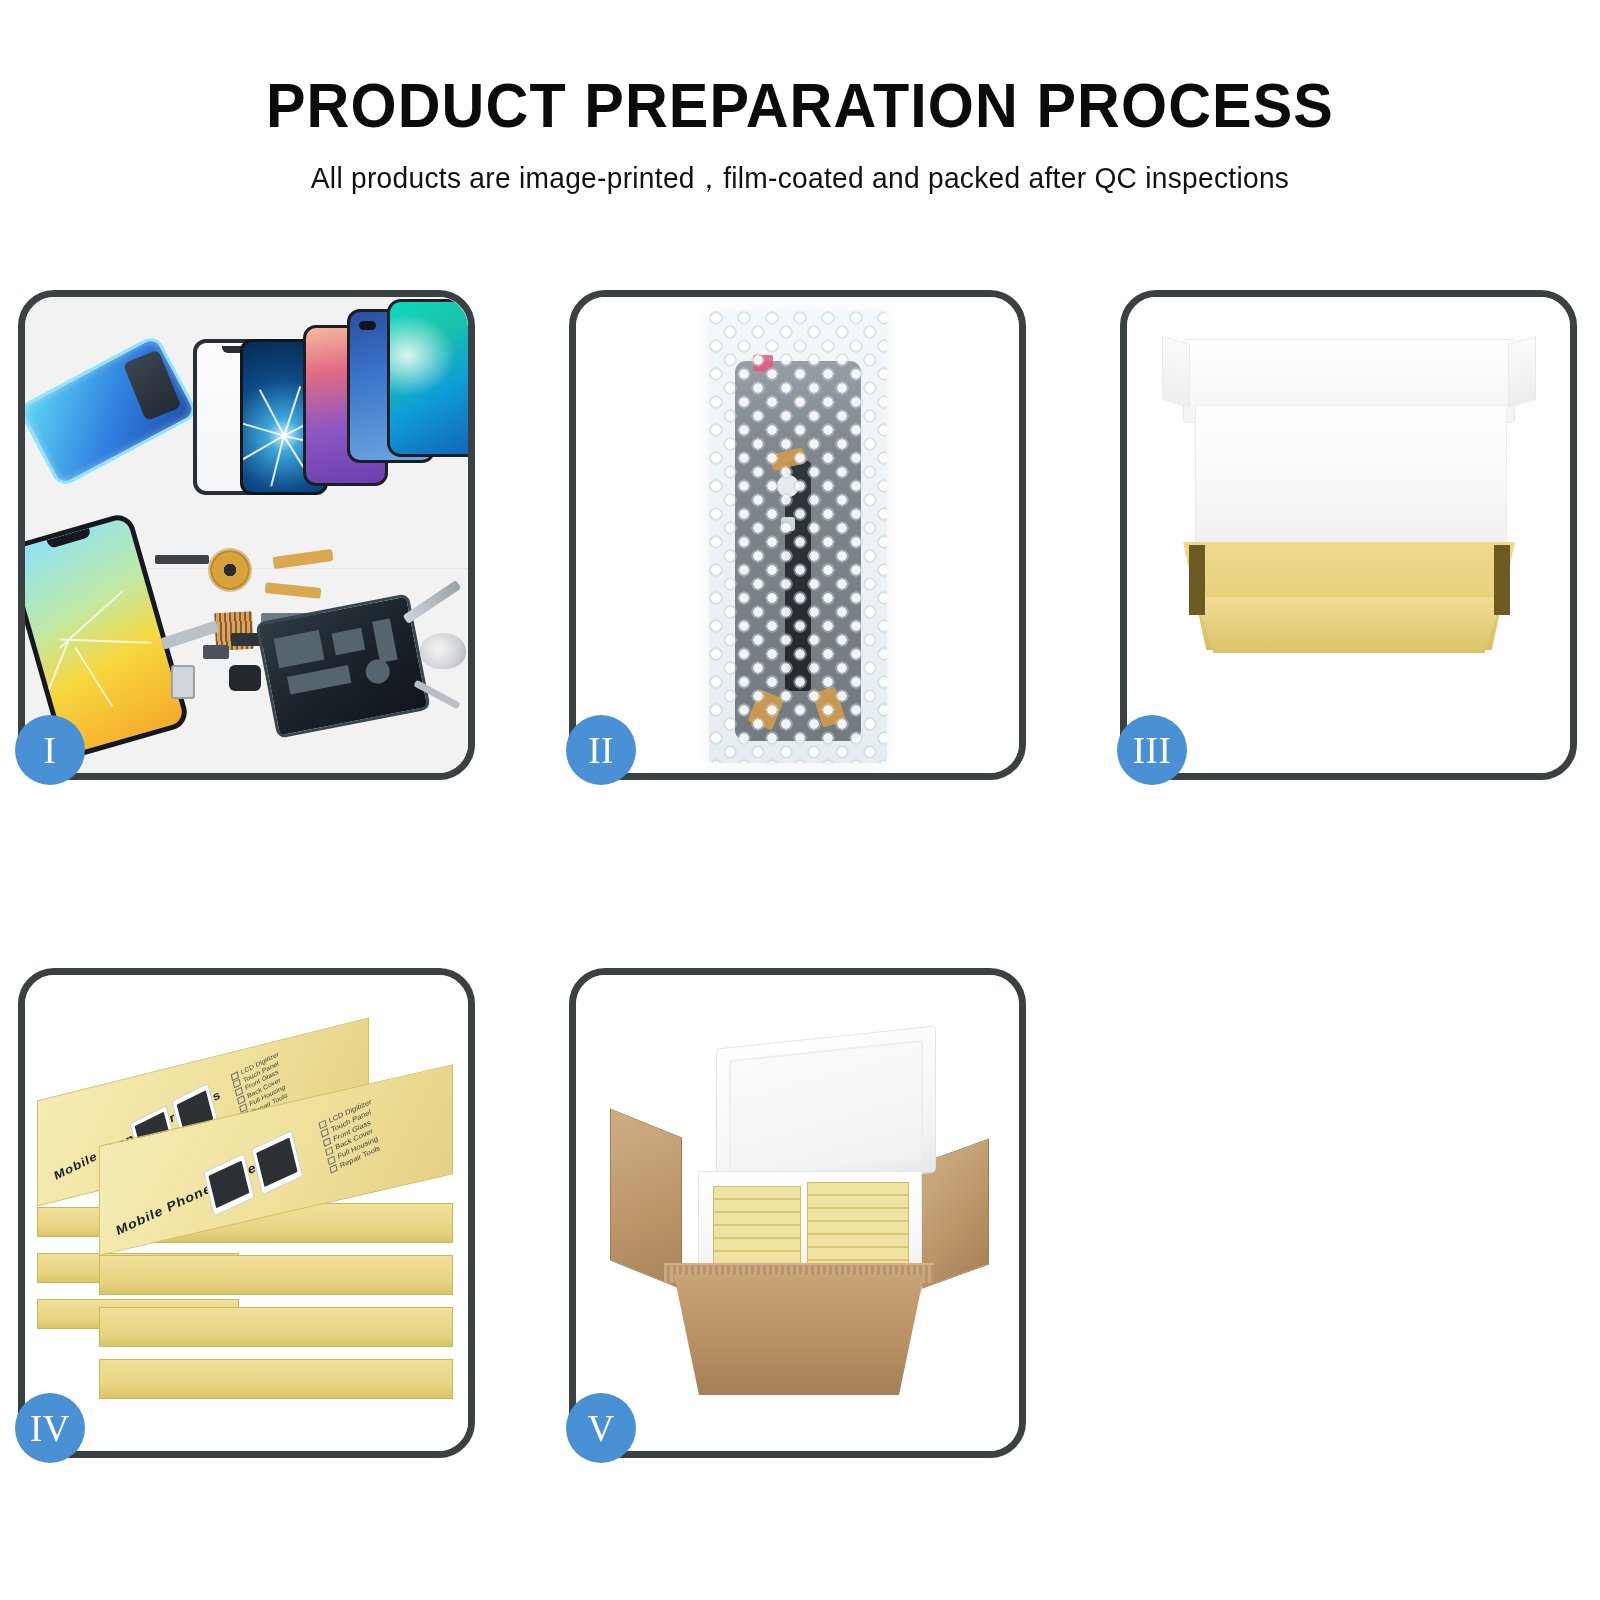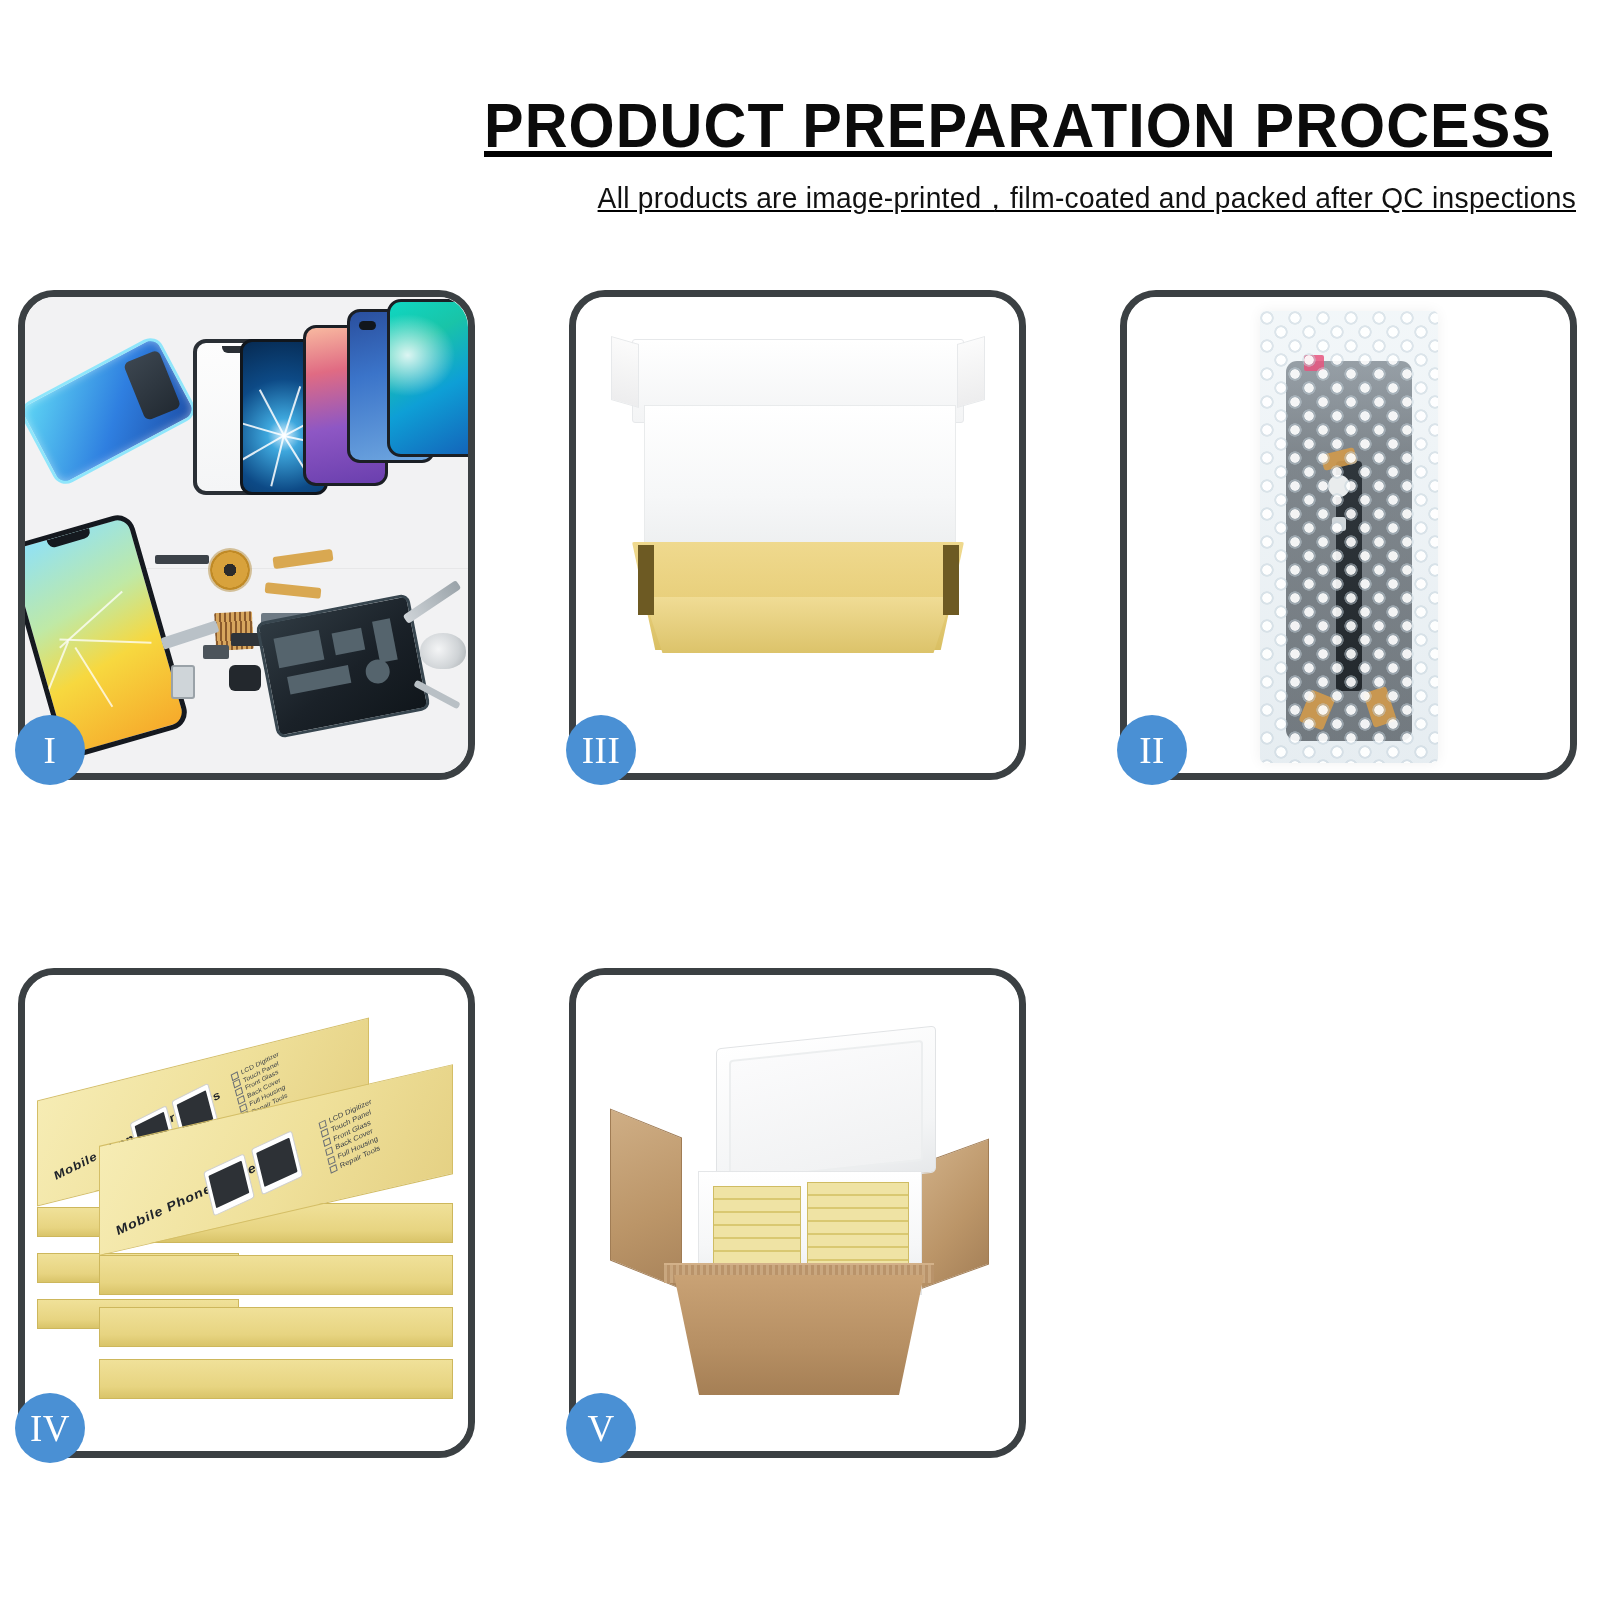--- a/index.html
+++ b/index.html
@@ -7,23 +7,22 @@
     width:1600px;height:1600px;
     background:#ffffff;
     font-family:"Liberation Sans","DejaVu Sans",sans-serif;
     overflow:hidden;
     position:relative;
   }
 
   
   .header{
     width:100%;
-    padding-top:94px;
-    text-align:right;
-    text-decoration:underline;
+    padding-top:74px;
+    text-align:center;
   }
   .page-title{
     font-size:63px;
     line-height:1.0;
     font-weight:600;
     letter-spacing:1.2px;
     color:#0b0b0b;
     transform:scaleX(0.94);
     margin:0;
     font-family:"Liberation Sans","DejaVu Sans",sans-serif;
@@ -440,48 +439,48 @@
 
       <div class="tweezer"></div>
       <div class="brush"></div>
       <div class="part" style="right:6px;top:394px;width:50px;height:7px;background:#b9c0c5;transform:rotate(28deg);border-radius:3px;"></div>
     </div>
     <div class="step-badge">I</div>
   </div>
 
   <div class="step-panel">
     <div class="panel-inner">
-      <div class="p3-bg"></div>
-      <div class="lid"></div>
-      <div class="foam"></div>
-      <div class="bubble-fill"></div>
-      <div class="tray"></div>
-      <div class="tray-face"></div>
-      <div class="tray-side" style="left:62px;top:248px;"></div>
-      <div class="tray-side" style="right:60px;top:248px;"></div>
-    </div>
-    <div class="step-badge">III</div>
-  </div>
-
-  <div class="step-panel">
-    <div class="panel-inner">
       <div class="p2-bg"></div>
       <div class="pouch">
         <div class="lcd-inside"></div>
         <div class="lcd-flex"></div>
         <div class="pink-tab"></div>
         <div class="white-dot" style="left:68px;top:164px;width:22px;height:22px;"></div>
         <div class="gold-flex" style="left:62px;top:140px;width:34px;height:16px;transform:rotate(-14deg)"></div>
         <div class="gold-flex" style="left:44px;top:382px;width:26px;height:34px;transform:rotate(22deg)"></div>
         <div class="gold-flex" style="left:108px;top:378px;width:24px;height:36px;transform:rotate(-18deg)"></div>
         <div class="white-dot" style="left:72px;top:206px;width:14px;height:14px;border-radius:3px;background:#cfd6da;"></div>
         <div class="bubbles"></div>
       </div>
     </div>
     <div class="step-badge">II</div>
+  </div>
+
+  <div class="step-panel">
+    <div class="panel-inner">
+      <div class="p3-bg"></div>
+      <div class="lid"></div>
+      <div class="foam"></div>
+      <div class="bubble-fill"></div>
+      <div class="tray"></div>
+      <div class="tray-face"></div>
+      <div class="tray-side" style="left:62px;top:248px;"></div>
+      <div class="tray-side" style="right:60px;top:248px;"></div>
+    </div>
+    <div class="step-badge">III</div>
   </div>
 
   <div class="step-panel">
     <div class="panel-inner">
       <div class="p4-bg"></div>
 
       <div class="gbox" style="left:12px;top:186px;width:200px;height:28px;"></div>
       <div class="gbox" style="left:12px;top:232px;width:200px;height:28px;"></div>
       <div class="gbox" style="left:12px;top:278px;width:200px;height:28px;"></div>
       <div class="gbox" style="left:12px;top:324px;width:200px;height:28px;"></div>

